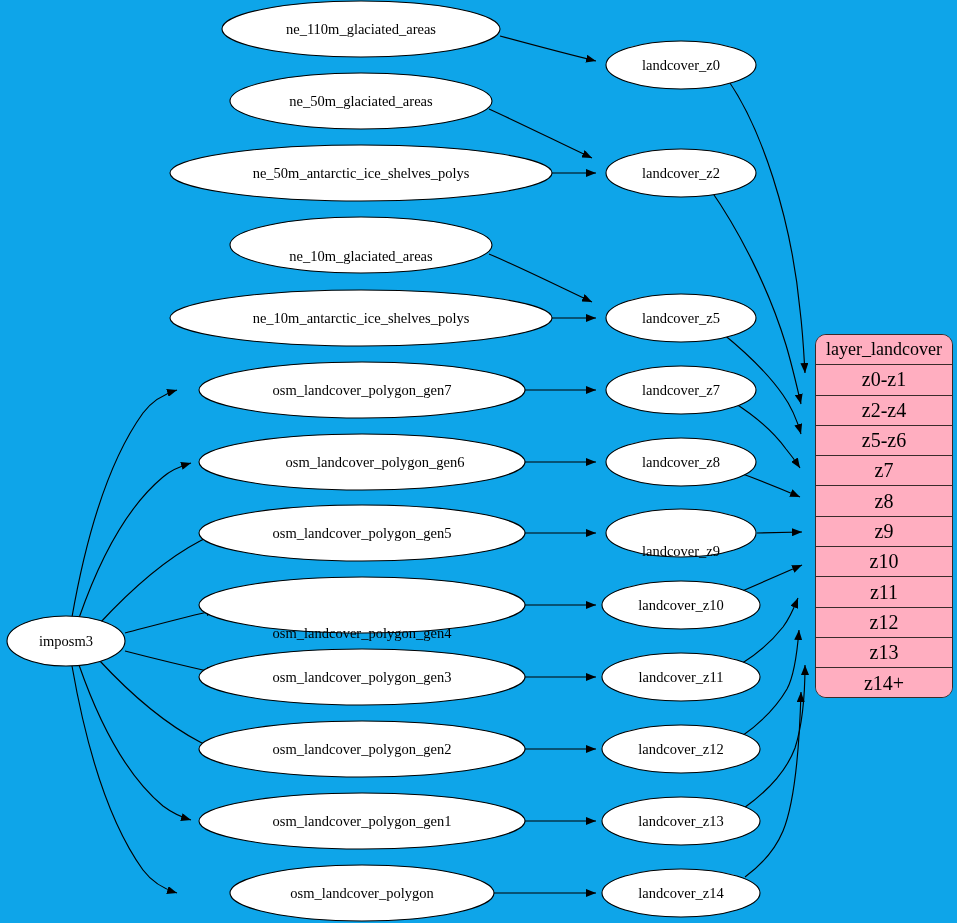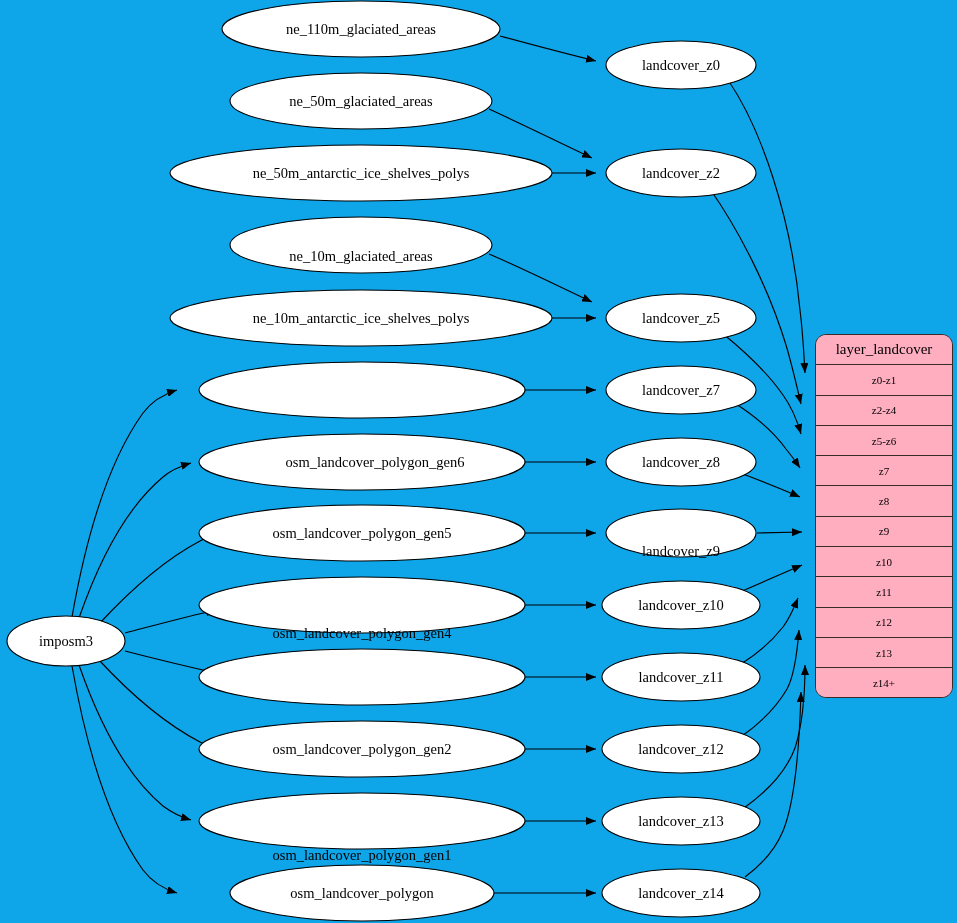--- a/index.html
+++ b/index.html
@@ -23,27 +23,27 @@
     border:1.3px solid #3a2b2b;
     border-radius:11px;
     background:#ffaec0;
     box-sizing:border-box;
     overflow:hidden;
   }
   .trow{
     height:30.3px;
     display:flex;align-items:center;justify-content:center;
     font-family:"Liberation Serif", serif;
-    font-size:11px;color:#000000;
+    font-size:20px;color:#000000;
     background:#ffaec0;
     box-sizing:border-box;
     border-bottom:1.3px solid #3a2b2b;
   }
   .trow.last{border-bottom:none;}
-  .trow.header{font-size:15px;}
+  .trow.header{font-size:18px;}
   .edge{fill:none;stroke:#000000;stroke-width:1.15;}
 </style>
 </head>
 <body>
 
 <div id="canvas">
 
   <svg class="layer" viewBox="0 0 957 923">
     <defs>
       <marker id="ah" markerWidth="11" markerHeight="8" refX="10" refY="4" orient="auto" markerUnits="userSpaceOnUse">
@@ -190,25 +190,27 @@
       <ellipse cx="681" cy="893" rx="79" ry="24"></ellipse>
     </g>
   </svg>
 
   <div class="node-label" style="left:222px;top:15px;width:278px;height:28px;">ne_110m_glaciated_areas</div>
   <div class="node-label" style="left:230px;top:87px;width:262px;height:28px;">ne_50m_glaciated_areas</div>
   <div class="node-label" style="left:170px;top:159px;width:382px;height:28px;">ne_50m_antarctic_ice_shelves_polys</div>
   <div class="node-label" style="left:230px;top:242px;width:262px;height:28px;">ne_10m_glaciated_areas</div>
   <div class="node-label" style="left:170px;top:304px;width:382px;height:28px;">ne_10m_antarctic_ice_shelves_polys</div>
 
+  <div class="node-label" style="left:199px;top:376px;width:326px;height:28px;">osm_landcover_polygon_gen7</div>
   <div class="node-label" style="left:212px;top:448px;width:326px;height:28px;">osm_landcover_polygon_gen6</div>
   <div class="node-label" style="left:199px;top:519px;width:326px;height:28px;">osm_landcover_polygon_gen5</div>
   <div class="node-label" style="left:199px;top:591px;width:326px;height:28px;margin-top:28px;">osm_landcover_polygon_gen4</div>
+  <div class="node-label" style="left:199px;top:663px;width:326px;height:28px;">osm_landcover_polygon_gen3</div>
   <div class="node-label" style="left:199px;top:735px;width:326px;height:28px;">osm_landcover_polygon_gen2</div>
-  <div class="node-label" style="left:199px;top:841px;width:326px;height:28px;">osm_landcover_polygon_gen1</div>
+  <div class="node-label" style="left:199px;top:807px;width:326px;height:28px;">osm_landcover_polygon_gen1</div>
   <div class="node-label" style="left:230px;top:879px;width:264px;height:28px;">osm_landcover_polygon</div>
 
   <div class="node-label" style="left:7px;top:628px;width:118px;height:26px;">imposm3</div>
 
   <div class="node-label" style="left:606px;top:52px;width:150px;height:26px;">landcover_z0</div>
   <div class="node-label" style="left:606px;top:160px;width:150px;height:26px;">landcover_z2</div>
   <div class="node-label" style="left:606px;top:305px;width:150px;height:26px;">landcover_z5</div>
   <div class="node-label" style="left:606px;top:377px;width:150px;height:26px;">landcover_z7</div>
   <div class="node-label" style="left:606px;top:449px;width:150px;height:26px;">landcover_z8</div>
   <div class="node-label" style="left:606px;top:520px;width:150px;height:26px;margin-top:18px;">landcover_z9</div>

